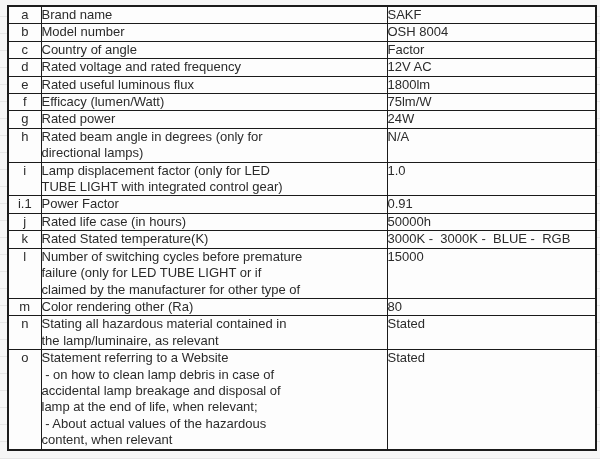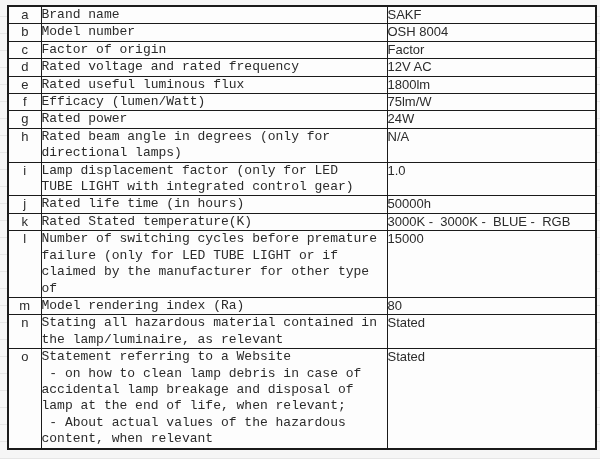--- a/index.html
+++ b/index.html
@@ -44,21 +44,20 @@
     white-space: pre-wrap;
     overflow: hidden;
     padding: 0;
   }
   td.col-key {
     text-align: center;
     padding: 0 1px;
   }
   td.col-desc {
     padding: 0 3px;
-    font-family: Liberation Mono, monospace;
   }
   td.col-value {
     padding: 0 3px;
   }
   col.c-key   { width: 33px; }
   col.c-desc  { width: 346px; }
   col.c-value { width: 209px; }
 </style>
 </head>
 <body>
@@ -76,21 +75,21 @@
         <td class="col-desc">Brand name</td>
         <td class="col-value">SAKF</td>
       </tr>
       <tr>
         <td class="col-key">b</td>
         <td class="col-desc">Model number</td>
         <td class="col-value">OSH 8004</td>
       </tr>
       <tr>
         <td class="col-key">c</td>
-        <td class="col-desc">Factor of origin</td>
+        <td class="col-desc">Country of angle</td>
         <td class="col-value">Factor</td>
       </tr>
       <tr>
         <td class="col-key">d</td>
         <td class="col-desc">Rated voltage and rated frequency</td>
         <td class="col-value">12V AC</td>
       </tr>
       <tr>
         <td class="col-key">e</td>
         <td class="col-desc">Rated useful luminous flux</td>
@@ -112,39 +111,44 @@
 directional lamps)</td>
         <td class="col-value">N/A</td>
       </tr>
       <tr>
         <td class="col-key">i</td>
         <td class="col-desc">Lamp displacement factor (only for LED
 TUBE LIGHT with integrated control gear)</td>
         <td class="col-value">1.0</td>
       </tr>
       <tr>
+        <td class="col-key">i.1</td>
+        <td class="col-desc">Power Factor</td>
+        <td class="col-value">0.91</td>
+      </tr>
+      <tr>
         <td class="col-key">j</td>
-        <td class="col-desc">Rated life time (in hours)</td>
+        <td class="col-desc">Rated life case (in hours)</td>
         <td class="col-value">50000h</td>
       </tr>
       <tr>
         <td class="col-key">k</td>
         <td class="col-desc">Rated Stated temperature(K)</td>
         <td class="col-value">3000K -  3000K -  BLUE -  RGB</td>
       </tr>
       <tr>
         <td class="col-key">l</td>
         <td class="col-desc">Number of switching cycles before premature
 failure (only for LED TUBE LIGHT or if
 claimed by the manufacturer for other type of</td>
         <td class="col-value">15000</td>
       </tr>
       <tr>
         <td class="col-key">m</td>
-        <td class="col-desc">Model rendering index (Ra)</td>
+        <td class="col-desc">Color rendering other (Ra)</td>
         <td class="col-value">80</td>
       </tr>
       <tr>
         <td class="col-key">n</td>
         <td class="col-desc">Stating all hazardous material contained in
 the lamp/luminaire, as relevant</td>
         <td class="col-value">Stated</td>
       </tr>
       <tr>
         <td class="col-key">o</td>

